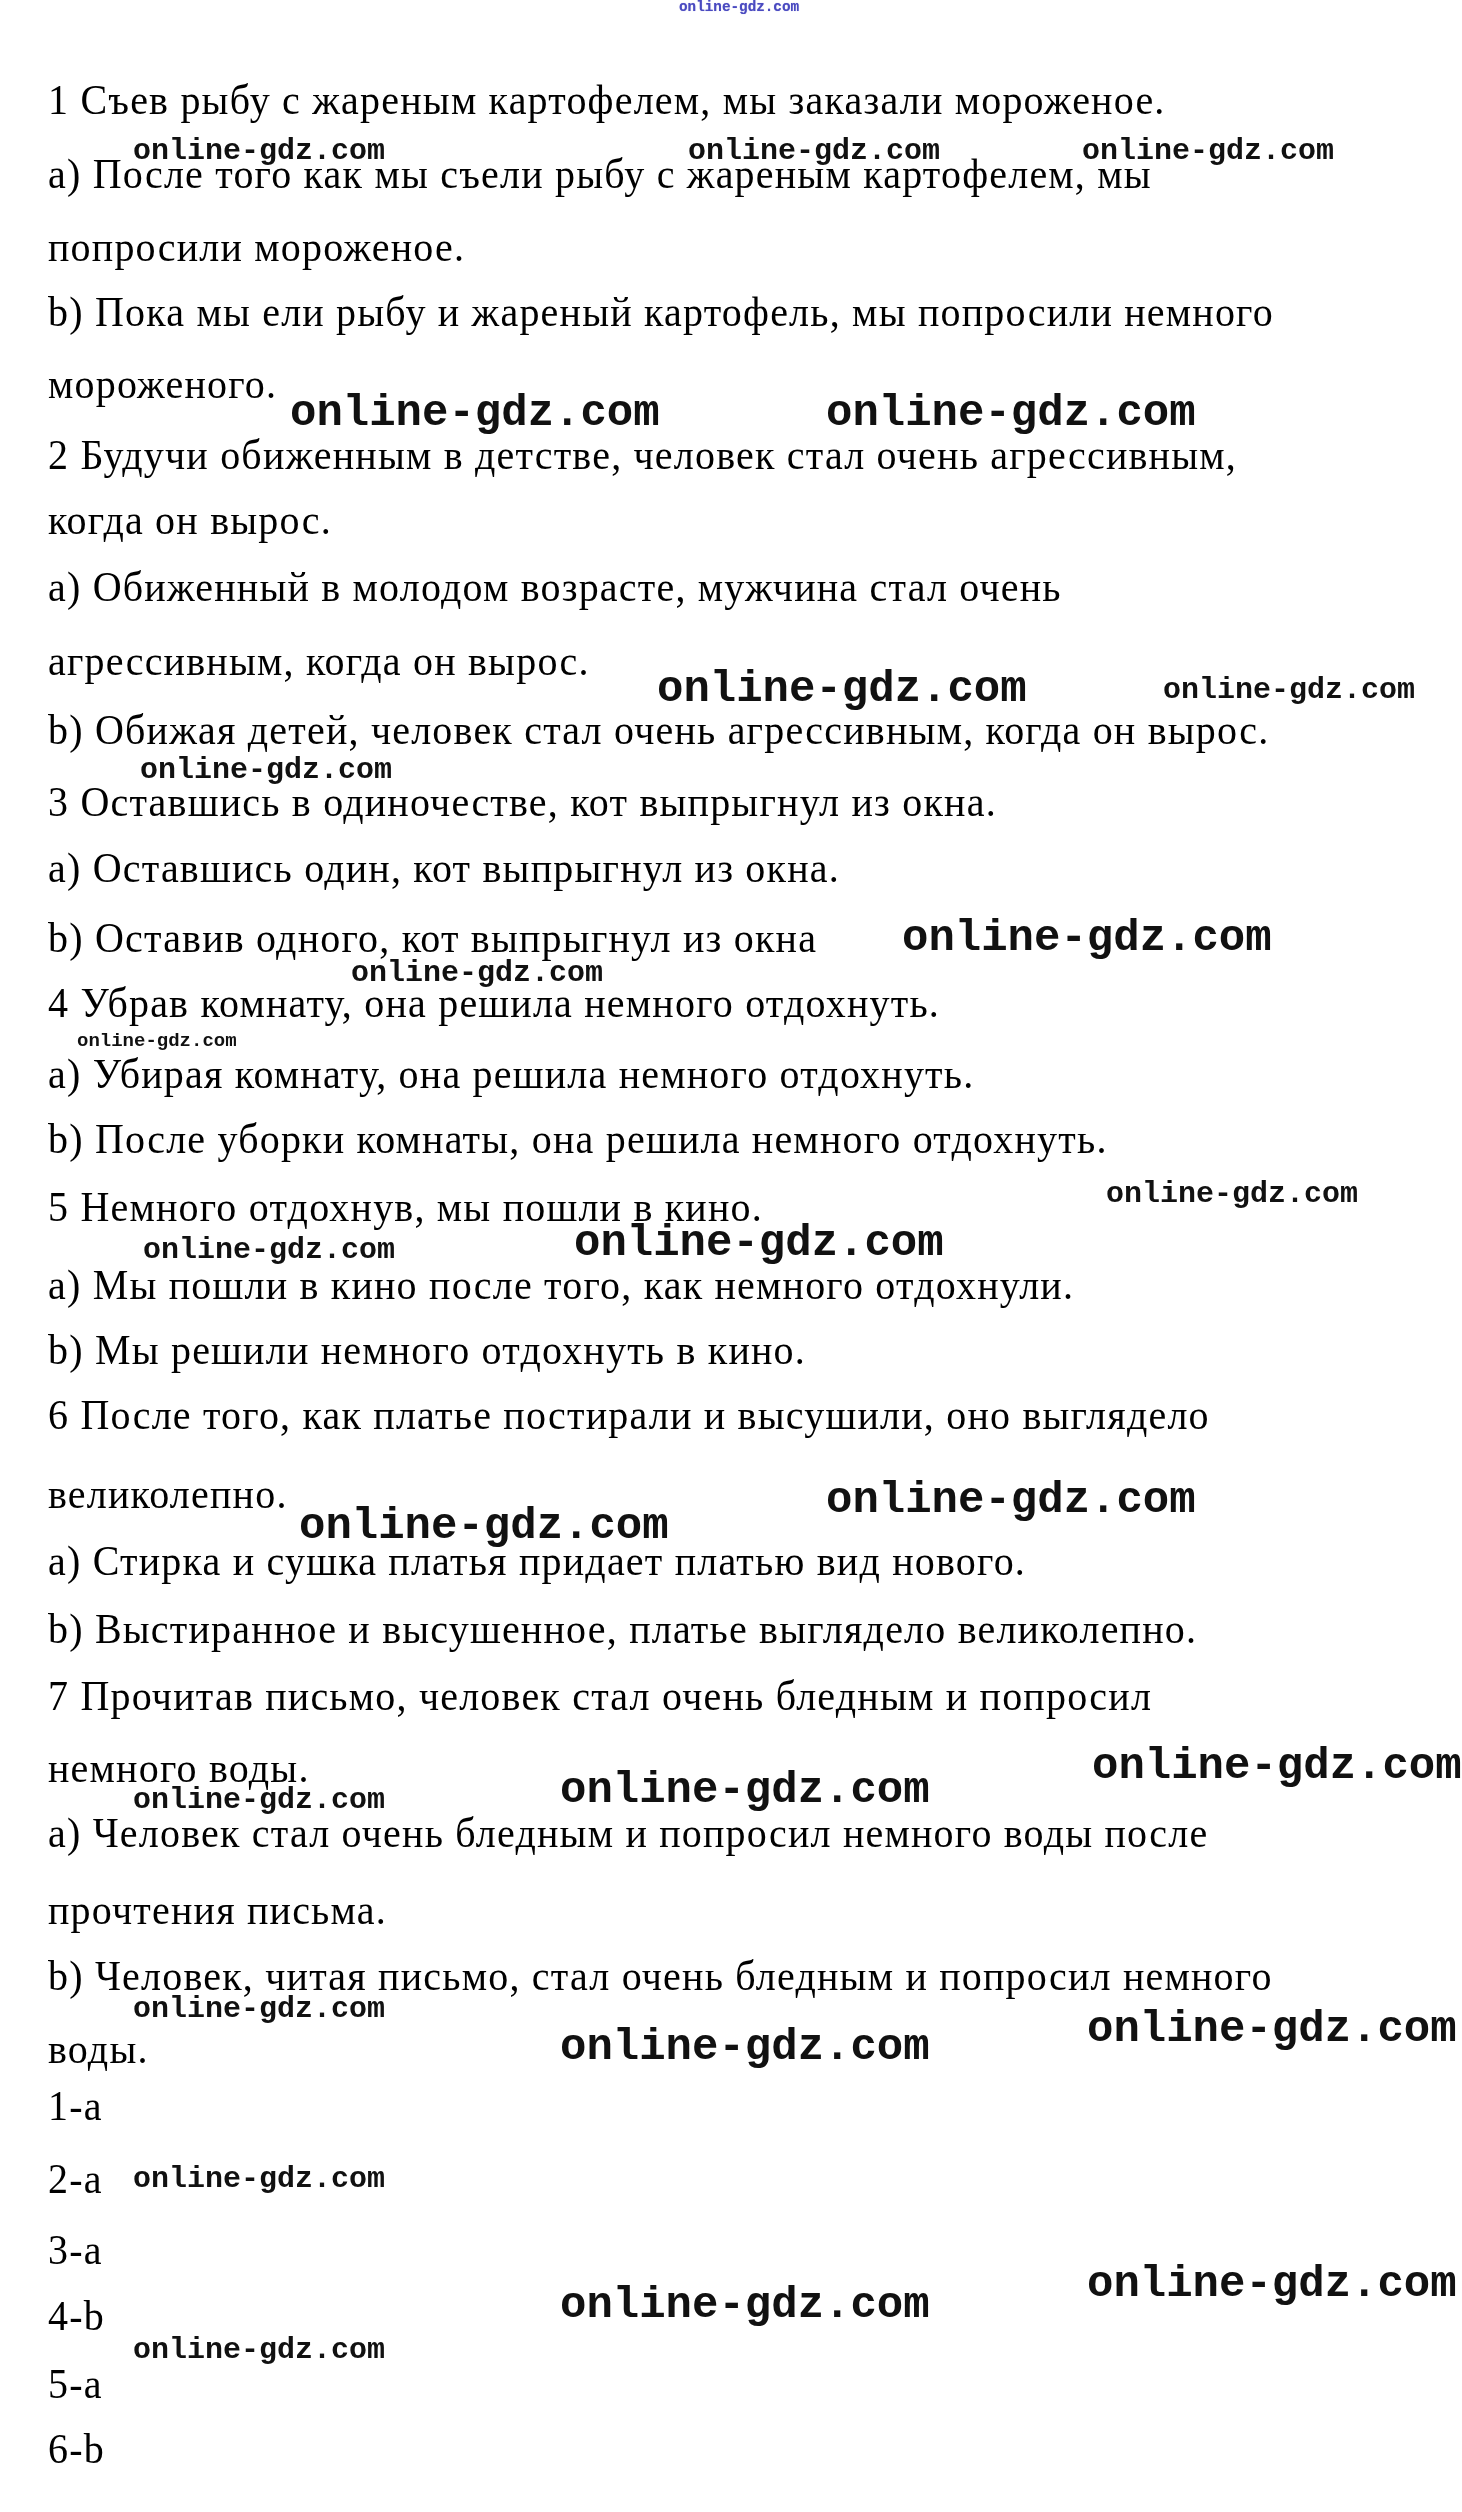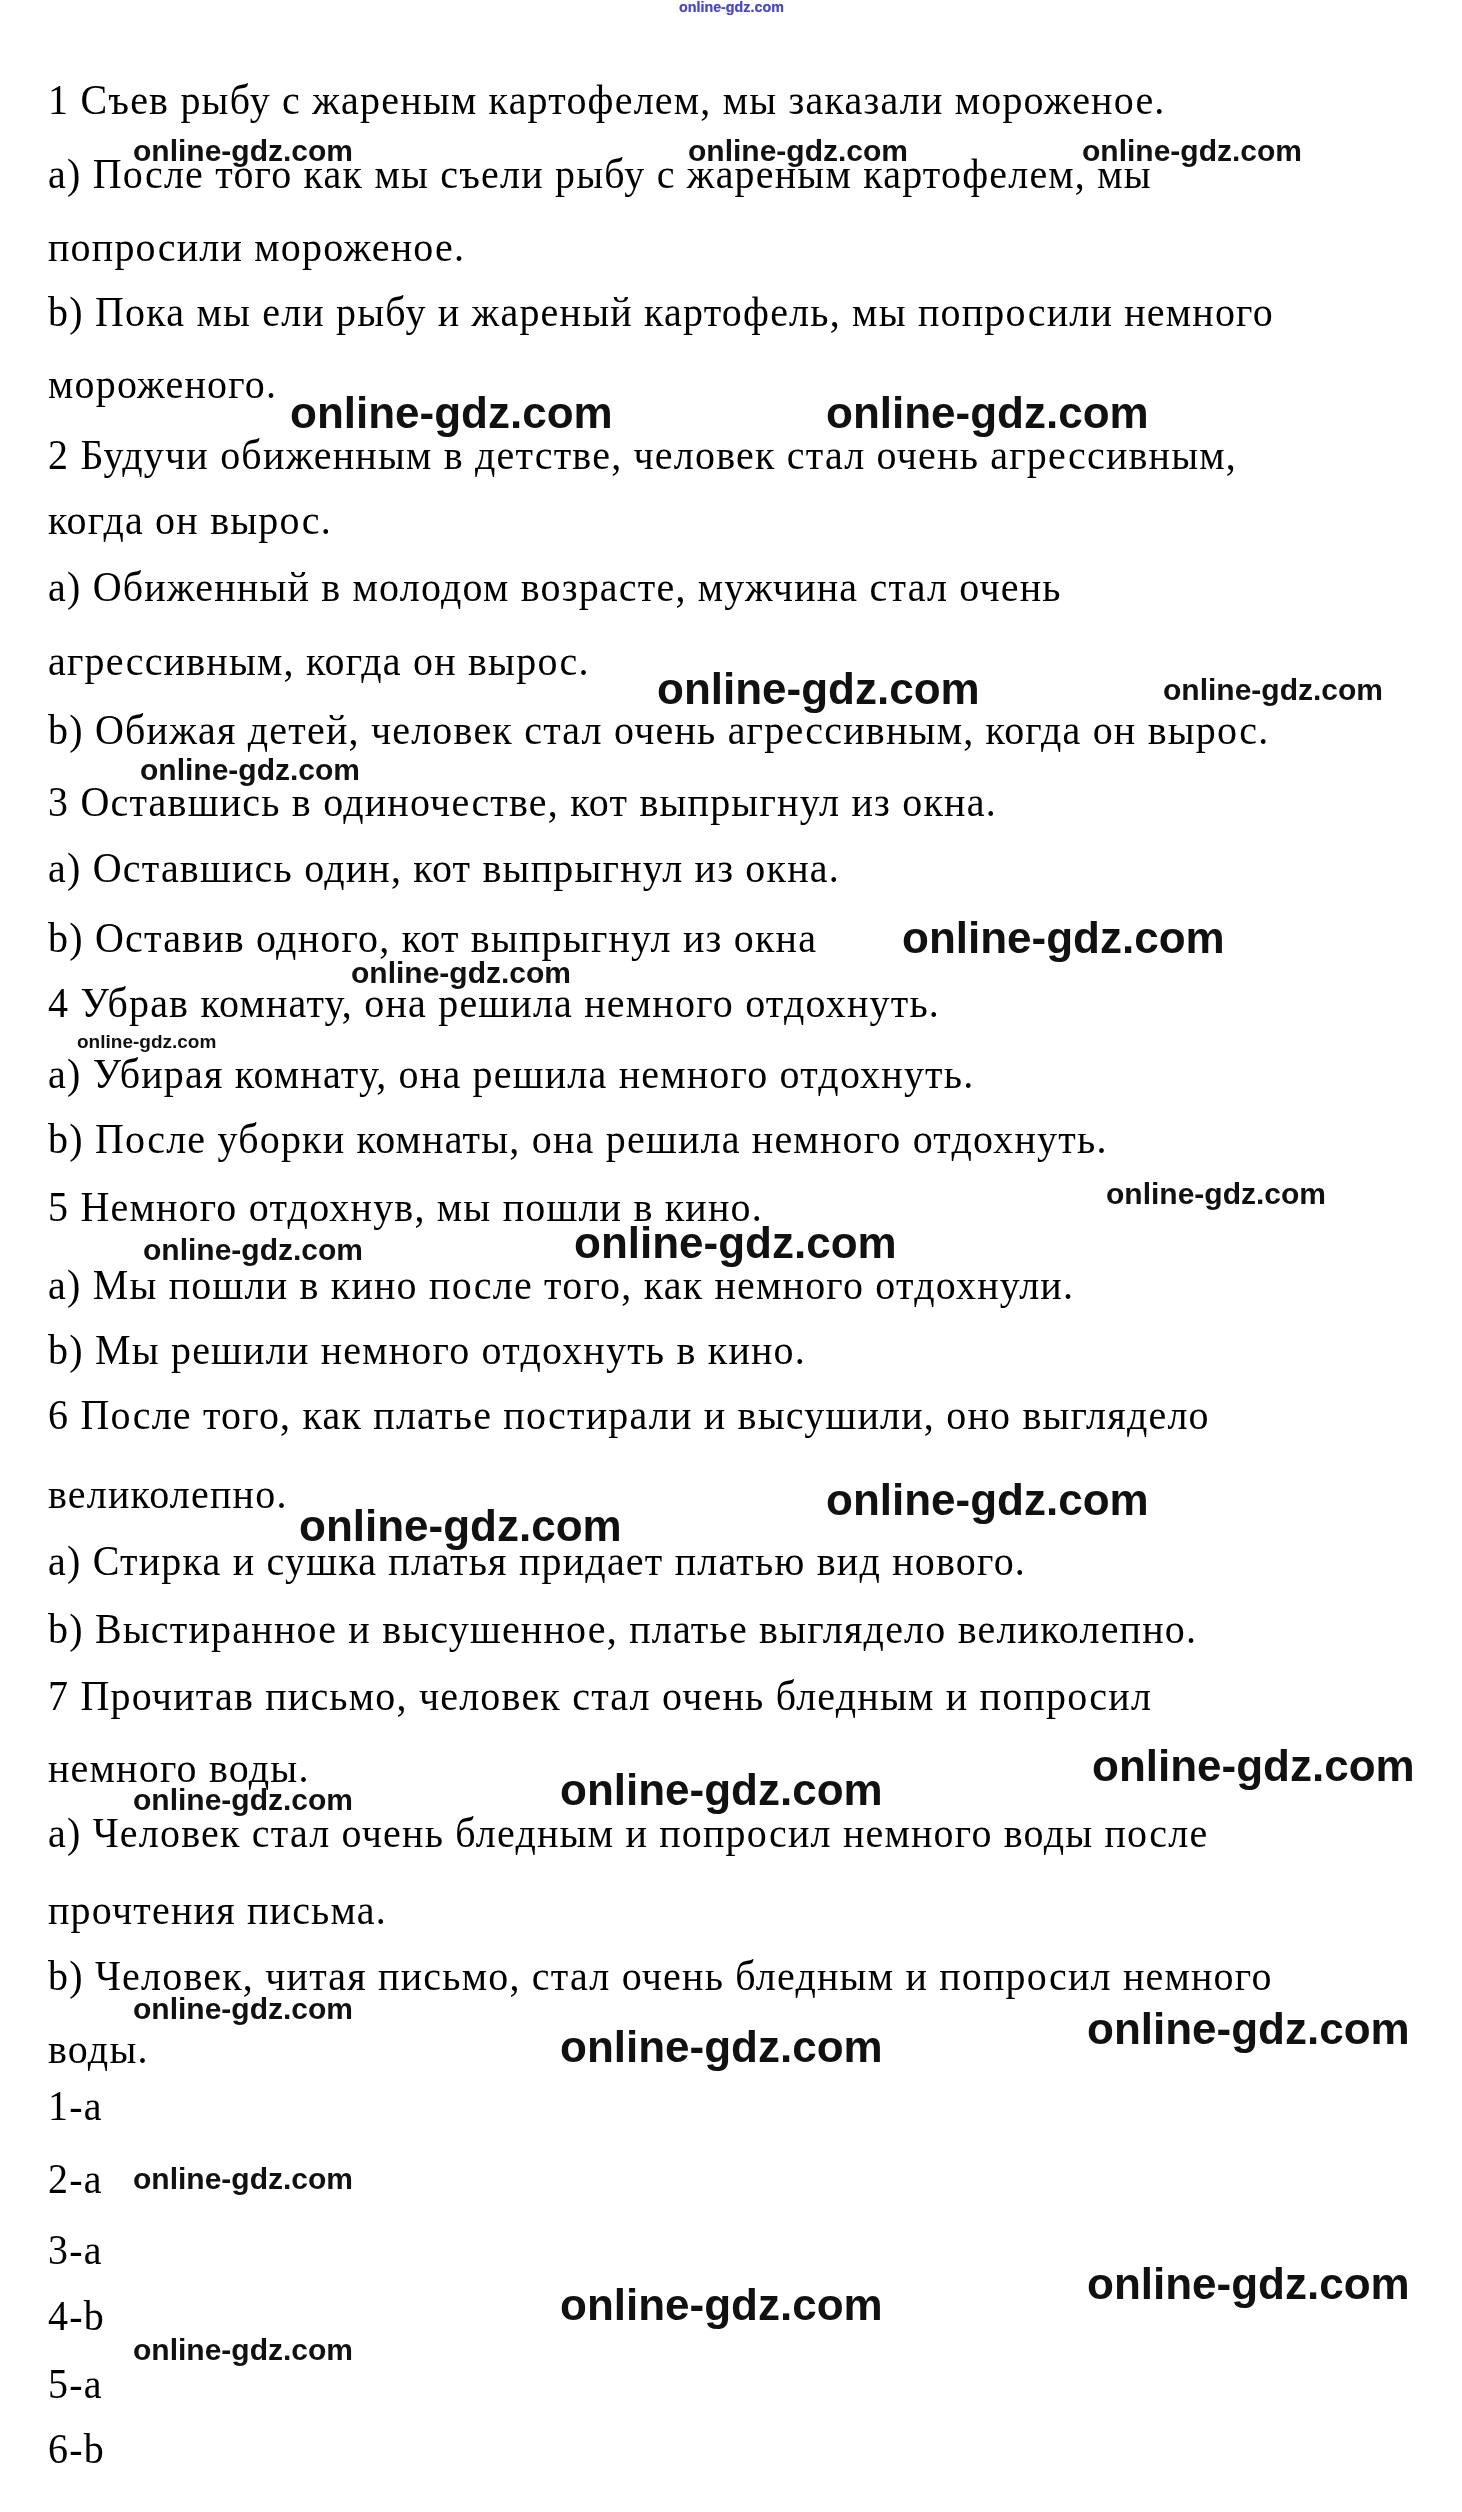--- a/index.html
+++ b/index.html
@@ -25,21 +25,21 @@
     font-size: 40px;
     line-height: 1;
     letter-spacing: 1.2px;
     color: #000000;
     white-space: nowrap;
     transform: scaleY(1.06);
     transform-origin: left top;
   }
   .wm {
     position: absolute;
-    font-family: Liberation Sans, sans-serif;
+    font-family: Liberation Mono, monospace;
     font-weight: 700;
     color: #111111;
     line-height: 1;
     white-space: nowrap;
   }
   .wm-large  { font-size: 44px; }
   .wm-medium { font-size: 30px; }
   .wm-small  { font-size: 19px; }
   .wm-tiny   { font-size: 14.3px; }
   .wm-blue   {

